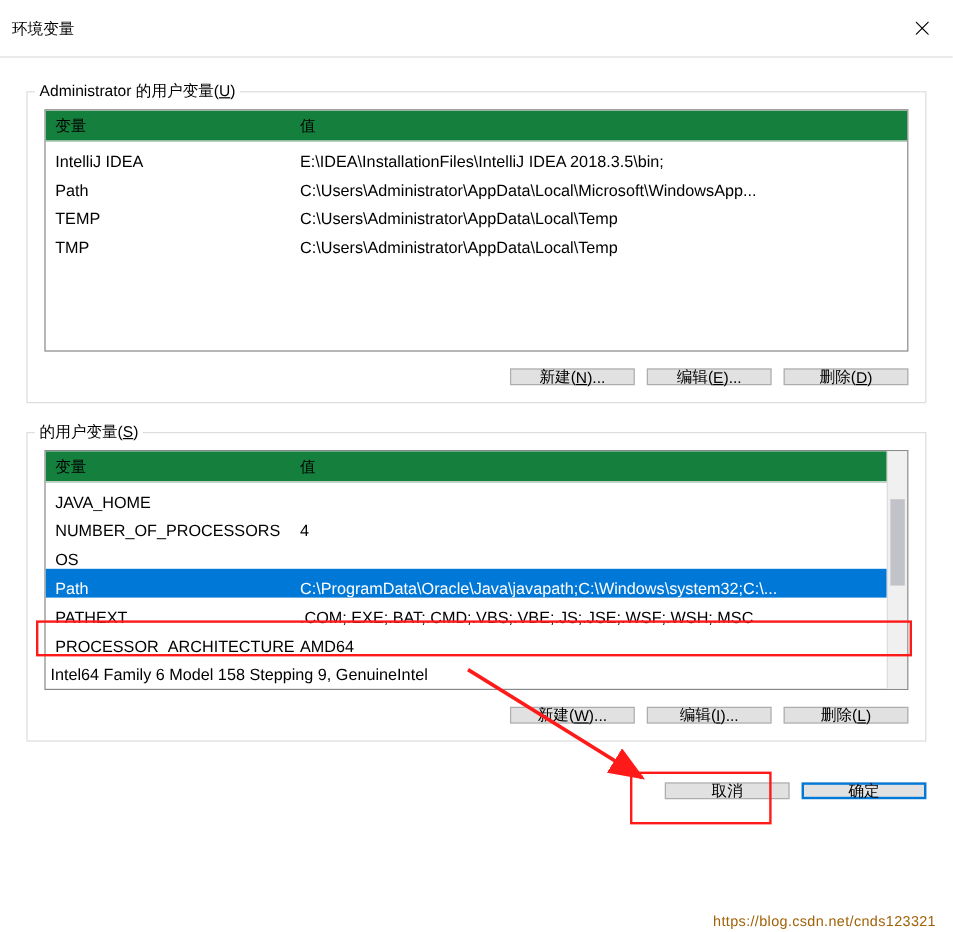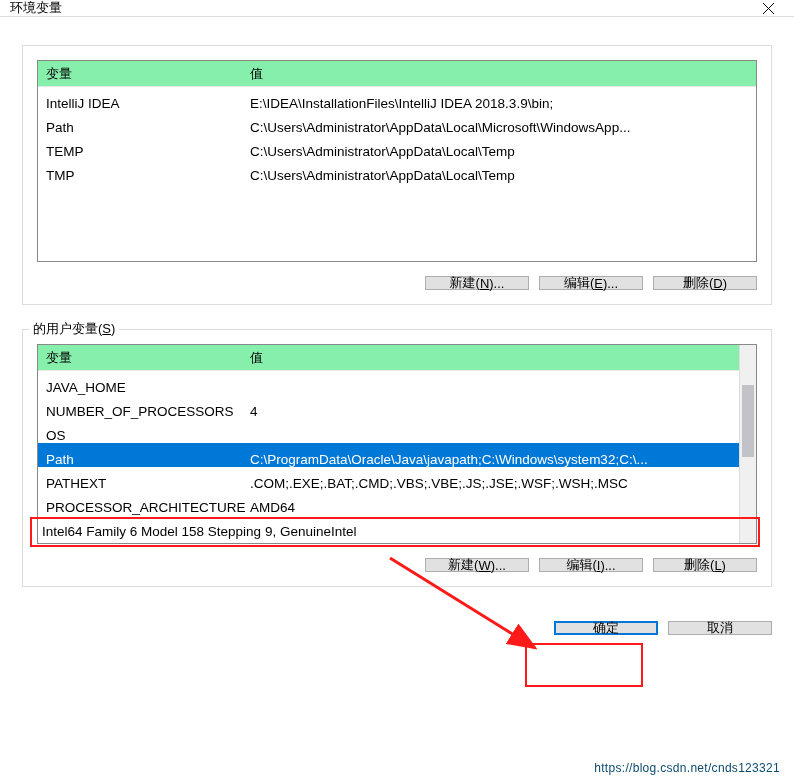--- a/index.html
+++ b/index.html
@@ -6,21 +6,21 @@
     body {
       font-family: "Microsoft YaHei", "Segoe UI", sans-serif;
       font-size: 13px;
       background: #fff;
       width: 794px;
       height: 777px;
       overflow: hidden;
       position: relative;
     }
     .titlebar {
-      height: 17px;
+      height: 48px;
       display: flex;
       align-items: center;
       padding: 0 10px;
       border-bottom: 1px solid #ddd;
     }
     .titlebar-title { flex: 1; font-size: 13px; }
     .close-icon {
       width: 32px; height: 32px;
       display: flex; align-items: center; justify-content: center;
       font-size: 15px; cursor: pointer;
@@ -51,21 +51,21 @@
       position: relative;
     }
     .var-table-inner {
       width: 100%;
     }
     .var-header {
       display: flex;
       border-bottom: 1px solid #e6e6e6;
       height: 26px;
       align-items: center;
-      background: #86efac;
+      background: #15803d;
     }
     .var-header .col-name { width: 208px; padding: 0 8px; font-size: 13px; }
     .var-header .col-value { flex: 1; padding: 0 4px; font-size: 13px; }
     .var-row {
       display: flex;
       height: 24px;
       align-items: flex-end;
       font-size: 13.5px;
     }
     .var-row .col-name { width: 208px; padding: 0 8px; white-space: nowrap; overflow: hidden; }
@@ -131,48 +131,51 @@
     .annotation-arrow {
       position: absolute;
       pointer-events: none;
       z-index: 9;
     }
     .watermark {
       position: absolute;
       right: 14px;
       bottom: 2px;
       font-size: 12px;
-      color: #0c4a6e;
+      color: #a16207;
       letter-spacing: 0.3px;
     }
   </style>
 </head>
 <body>
 
 <div class="titlebar">
   <div class="titlebar-title">环境变量</div>
   <div class="close-icon">
     <svg width="11" height="11" viewBox="0 0 11 11">
         <path d="M0 0 L11 11 M11 0 L0 11" stroke="#000" stroke-width="1"></path>
       </svg>
   </div>
 </div>
 
 <div class="dialog-body">
 
   <div class="groupbox" style="margin-top:10px;">
+    <div class="groupbox-label">
+      <span>Administrator 的用户变量(</span><u>U</u><span>)</span>
+    </div>
     <div class="var-table">
       <div class="var-table-inner">
         <div class="var-header">
           <div class="col-name">变量</div>
           <div class="col-value">值</div>
         </div>
         <div class="var-row">
           <div class="col-name">IntelliJ IDEA</div>
-          <div class="col-value">E:\IDEA\InstallationFiles\IntelliJ IDEA 2018.3.9\bin;</div>
+          <div class="col-value">E:\IDEA\InstallationFiles\IntelliJ IDEA 2018.3.5\bin;</div>
         </div>
         <div class="var-row">
           <div class="col-name">Path</div>
           <div class="col-value">C:\Users\Administrator\AppData\Local\Microsoft\WindowsApp...</div>
         </div>
         <div class="var-row">
           <div class="col-name">TEMP</div>
           <div class="col-value">C:\Users\Administrator\AppData\Local\Temp</div>
         </div>
         <div class="var-row">
@@ -255,22 +258,22 @@
         <span>删除(</span>
           <u>L</u>
           <span>)</span>
       </button>
     </div>
   </div>
 
 </div>
 
 <div class="dialog-footer">
+  <button class="win-button">取消</button>
   <button class="win-button primary">确定</button>
-  <button class="win-button">取消</button>
 </div>
 
 <div class="annotation-box-path" style="left:30px; top:517px; width:730px; height:30px;"></div>
 <div class="annotation-box-edit" style="left:525px; top:643px; width:118px; height:44px;"></div>
 <svg class="annotation-arrow" style="left:380px; top:548px; width:180px; height:120px;">
   <defs>
     <marker id="arrowhead" markerWidth="10" markerHeight="8" refX="9" refY="4" orient="auto">
       <polygon points="0 0, 10 4, 0 8" fill="#ff1a1a"></polygon>
     </marker>
   </defs>

